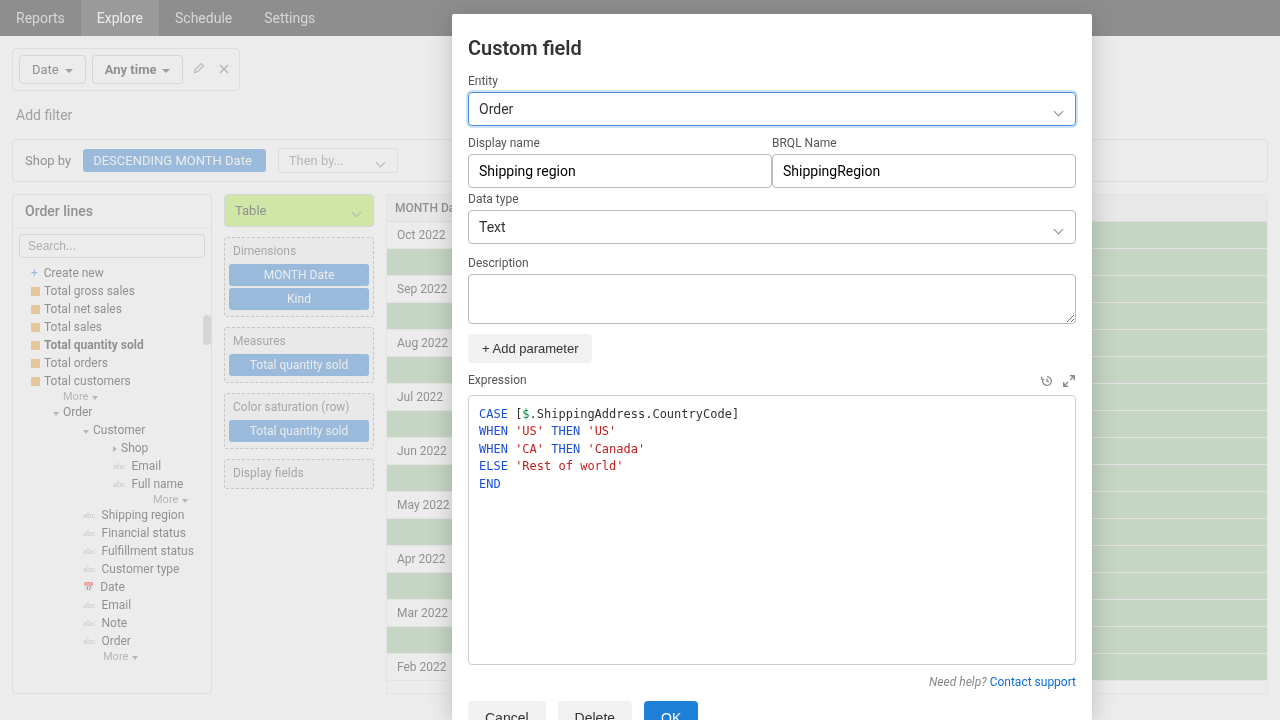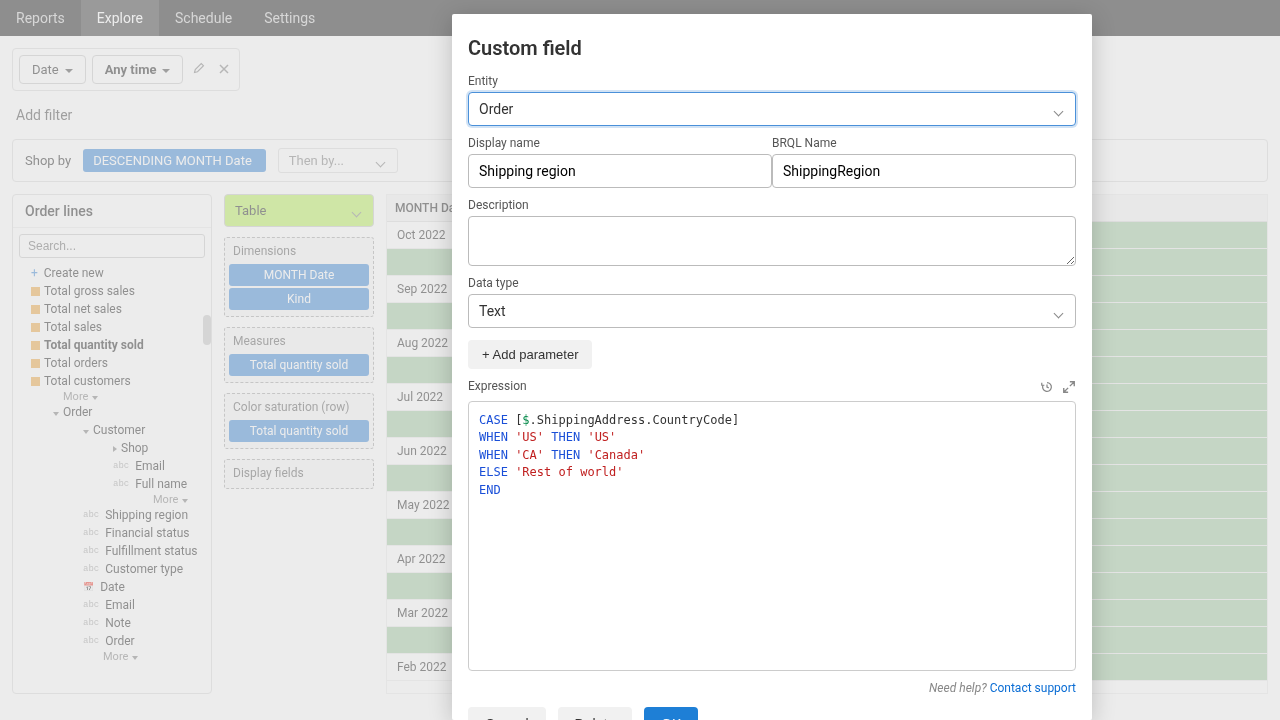--- a/index.html
+++ b/index.html
@@ -39,21 +39,21 @@
   .sidebar-header .caret::after { border-top-color:#555; }
   .search-box { margin: 6px; }
   .search-box input { width: 100%; padding: 4px 8px; border: 1px solid #ccc; border-radius: 3px; font-size: 12px; }
   .tree { overflow-y: auto; flex: 1; font-size: 12px; }
   .tree-item { padding: 2px 8px; white-space: nowrap; cursor: pointer; display:flex; align-items:center; gap:4px; }
   .tree-item.lvl0 { padding-left: 18px; }
   .tree-item.lvl1 { padding-left: 40px; }
   .tree-item.lvl2 { padding-left: 70px; }
   .tree-item.lvl3 { padding-left: 100px; }
   .tree-item .plus { color: #4a90d9; margin-right: 2px; }
-  .tree-item .tag { font-size: 9px; color: #aaa; margin-right: 2px; font-family: Liberation Mono, monospace; }
+  .tree-item .tag { font-size: 9px; color: #aaa; margin-right: 2px; font-family: Liberation Serif, serif; }
   .tree-item.highlighted { font-weight: bold; }
   .more-link { color:#888; font-size:11px; padding-left: 50px; display:flex; align-items:center; gap:2px;}
   .more-link.lvl1 { padding-left: 50px; }
   .more-link.lvl2 { padding-left: 90px; }
   .more-link.lvl3 { padding-left: 140px; }
   .chev-right::before { content:""; display:inline-block; width:0; height:0; border-left:4px solid #888; border-top:3px solid transparent; border-bottom:3px solid transparent;}
   .chev-down-tree::before { content:""; display:inline-block; width:0; height:0; border-top:4px solid #888; border-left:3px solid transparent; border-right:3px solid transparent;}
   .scroll-indicator { position:absolute; right:0; top:120px; width:8px; height:30px; background:#ccc; border-radius:4px; }
   
   
@@ -69,21 +69,21 @@
   .table-preview th { background:#f5f5f5; text-align:left; padding:6px 8px; border-bottom:1px solid #ddd; font-weight:500; white-space:nowrap; }
   .table-preview td { padding:6px 10px; border-bottom:1px solid #eee; white-space:nowrap; }
   .table-preview td.val { background: #a8cfa8; }
   
   
   .overlay { position:absolute; inset:0; background:rgba(220,220,220,0.55); z-index:10; }
   
   
   .modal { position:absolute; top:14px; left:452px; width:640px; background:#fff; box-shadow:0 4px 24px rgba(0,0,0,0.2); z-index:20; padding:22px 16px 16px; border-radius:2px; max-height: 706px; overflow:auto;}
   .modal h2 { font-size:20px; font-weight:600; margin-bottom:14px; }
-  .form-row { display:flex; margin-bottom:10px; }
+  .form-row { display:flex; margin-bottom:4px; }
   .form-group { flex:1; display:flex; flex-direction:column; }
   .form-label { font-size:12px; color:#555; margin-bottom:4px; }
   .form-input, .form-select, .form-textarea { border:1px solid #bbb; border-radius:4px; padding:8px 10px; font-size:14px; font-family:inherit; width:100%; background:#fff; }
   .form-select { display:flex; justify-content:space-between; align-items:center; cursor:pointer; }
   .form-select.focused { border-color:#4a90d9; box-shadow:0 0 0 2px rgba(74,144,217,0.25); }
   .form-textarea { resize: vertical; min-height: 34px; }
   .add-param-btn { border:none; background:#f1f1f1; border-radius:4px; padding:7px 14px; font-size:13px; cursor:pointer; color:#333; }
   .expr-header { display:flex; justify-content:space-between; align-items:center; margin-top:10px; margin-bottom:4px; }
   .expr-icons { display:flex; gap:8px; color:#888; }
   .expr-icons span { cursor:pointer; }
@@ -317,31 +317,31 @@
     <div class="form-group">
       <label class="form-label">Display name</label>
       <input class="form-input" value="Shipping region" style="">
     </div>
     <div class="form-group">
       <label class="form-label">BRQL Name</label>
       <input class="form-input" value="ShippingRegion" style="">
     </div>
   </div>
 
-  <div class="form-group" style="margin-bottom:10px;">
-    <label class="form-label">Description</label>
-    <textarea class="form-textarea" value="" style=""></textarea>
-  </div>
-
   <div class="form-group" style="margin-bottom:12px;">
     <label class="form-label">Data type</label>
     <div class="form-select">
       <span>Text</span>
       <span class="chev-down"></span>
     </div>
+  </div>
+
+  <div class="form-group" style="margin-bottom:10px;">
+    <label class="form-label">Description</label>
+    <textarea class="form-textarea" value="" style=""></textarea>
   </div>
 
   <button class="add-param-btn">+ Add parameter</button>
 
   <div class="expr-header">
     <label class="form-label">Expression</label>
     <div class="expr-icons">
       <span class="history-icon">
         <svg viewBox="0 0 16 16" fill="none" stroke="#888" stroke-width="1.4">
             <path d="M8 3a5 5 0 1 1-4.5 2.8M2 3v3h3"></path>

